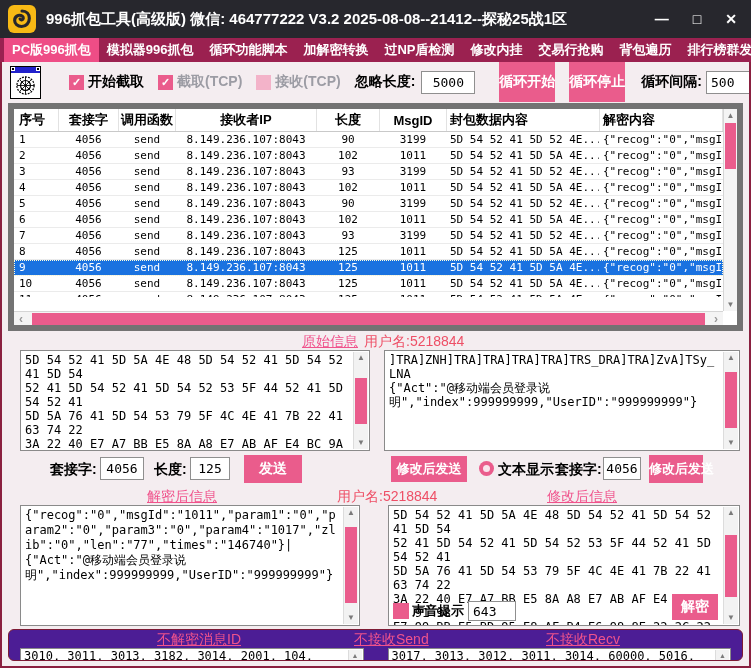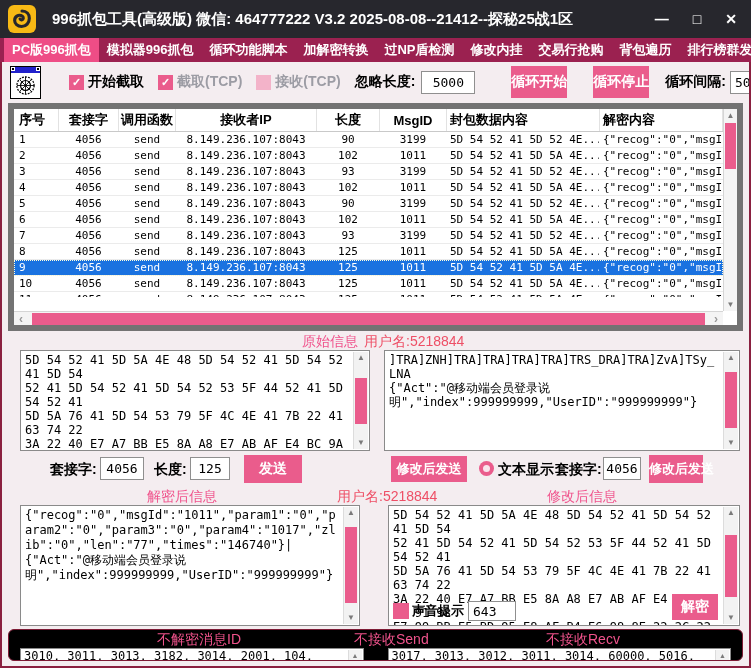--- a/index.html
+++ b/index.html
@@ -6,21 +6,21 @@
   html,body { background:#555; }
   :root{
     --accent:#ea5c8c; --accent-light:#f3b3c9; --menu:#9b2150; --tab-active:#ee4d86;
     --sel:#1a72e0; --label-pink:#f0538c; --label-red:#ee4f66; --frame:#8a2040;
   }
   .window{
     width:751px;height:668px;display:flex;flex-direction:column;
     font-family:"Liberation Sans",sans-serif;background:#f2ebee;position:relative;overflow:hidden;
   }
   
-  .titlebar{height:38px;background:#27272d;display:flex;align-items:center;padding:0 8px;gap:16px;flex:none;}
+  .titlebar{height:38px;background:#27272d;display:flex;align-items:center;padding:0 8px;gap:10px;flex:none;}
   .logo{width:28px;height:28px;background:#f7b915;border-radius:6px;flex:none;display:flex;align-items:center;justify-content:center;}
   .title{color:#fff;font-weight:700;font-size:15px;flex:1;white-space:nowrap;overflow:hidden;}
   .winbtns{display:flex;align-items:center;gap:24px;color:#fff;font-size:14px;margin-right:6px;}
   .winbtns span{cursor:default;font-weight:700;}
   
   .menubar{height:24px;background:var(--menu);display:flex;align-items:stretch;flex:none;padding-left:4px;}
   .tab{color:#fff;font-size:13px;font-weight:600;padding:0 8px;display:flex;align-items:center;white-space:nowrap;}
   .tab.active{background:var(--tab-active);}
   
   .bodyframe{flex:1;border:2px solid var(--frame);border-top:none;display:flex;flex-direction:column;background:#f4edf0;overflow:hidden;}
@@ -30,21 +30,21 @@
   .miniwin .bar{height:6px;background:#2121cc;display:flex;justify-content:space-between;}
   .miniwin .bar i{width:4px;height:4px;background:#000;border:1px solid #fff;}
   .miniwin .face{flex:1;display:flex;align-items:center;justify-content:center;}
   .cb{width:15px;height:15px;background:var(--accent);color:#fff;font-size:11px;font-weight:700;display:flex;align-items:center;justify-content:center;flex:none;}
   .cb.un{background:var(--accent-light);color:transparent;}
   .cb-label{font-size:14px;font-weight:600;margin:0 14px 0 4px;white-space:nowrap;}
   .cb-label.dim{color:#9c9ca4;}
   .tlabel{font-size:14px;font-weight:600;white-space:nowrap;}
   .tinput{height:23px;border:1px solid #8f8f8f;background:#fff;font-family:"DejaVu Sans Mono",monospace;font-size:13px;text-align:center;outline:none;}
   .pinkbtn{background:var(--accent);color:#fff;border:none;font-family:inherit;font-size:14px;font-weight:600;cursor:pointer;white-space:nowrap;}
-  .loopbtn{width:86px;height:32px;margin-left:26px;}
+  .loopbtn{width:86px;height:40px;margin-left:14px;}
   
   .table-wrap{margin:1px 6px 2px 6px;border:6px solid #737373;background:#fff;height:228px;flex:none;position:relative;display:flex;flex-direction:column;overflow:hidden;}
   .thead{display:flex;height:23px;border-bottom:1px solid #c9c9c9;flex:none;align-items:center;padding-right:14px;}
   .hcell{font-size:13px;font-weight:600;text-align:center;border-right:1px solid #e2e2e2;height:100%;display:flex;align-items:center;justify-content:center;white-space:nowrap;overflow:hidden;}
   .rows{height:165px;overflow:hidden;flex:none;padding-right:14px;}
   .trow{display:flex;height:16px;border-bottom:1px solid #ebebeb;align-items:center;background:#fff;}
   .trow.sel{background:var(--sel);color:#fff;outline:1px dotted #ffd;outline-offset:-1px;}
   .tcell{font-family:"DejaVu Sans Mono",monospace;font-size:11px;white-space:nowrap;overflow:hidden;height:100%;display:flex;align-items:center;justify-content:center;border-right:1px solid transparent;}
   .c0{width:45px;justify-content:flex-start;padding-left:5px;}
   .c1{width:60px;} .c2{width:57px;} .c3{width:141px;} .c4{width:63px;} .c5{width:67px;}
@@ -52,21 +52,21 @@
   .c7{flex:1;justify-content:flex-start;padding-left:3px;}
   .vscroll{position:absolute;top:0;right:0;bottom:14px;width:14px;background:#f4f4f4;border-left:1px solid #d5d5d5;}
   .vscroll .arr{position:absolute;left:0;right:0;height:13px;color:#7a7a7a;font-size:8px;text-align:center;line-height:13px;}
   .vscroll .arr.dn{bottom:0;} .vscroll .arr.up{top:0;}
   .thumb{position:absolute;left:1px;right:1px;background:var(--accent);}
   .hscroll{position:absolute;left:0;right:14px;bottom:0;height:14px;background:#f4f4f4;border-top:1px solid #d5d5d5;display:flex;align-items:center;}
   .hscroll .arr{width:14px;color:#999;font-size:12px;font-weight:700;text-align:center;line-height:12px;flex:none;}
   .hthumb{height:12px;background:var(--accent);flex:1;margin:0 4px;}
   
   .lblrow{height:17px;position:relative;flex:none;font-size:14px;}
-  .plabel{position:absolute;color:var(--label-pink);white-space:nowrap;}
+  .plabel{position:absolute;color:var(--label-pink);white-space:nowrap;text-decoration:underline;}
   .rlabel{position:absolute;color:var(--label-red);white-space:nowrap;}
   
   .orig-row{display:flex;padding:0 9px 0 18px;gap:14px;height:101px;flex:none;}
   .box{border:1px solid #8a8a8a;background:#fff;position:relative;overflow:hidden;}
   .box textarea{width:100%;height:100%;border:none;outline:none;resize:none;background:transparent;
     font-family:"DejaVu Sans Mono",monospace;font-size:12px;line-height:14px;padding:2px 20px 2px 4px;overflow:hidden;white-space:pre-wrap;}
   .bvscroll{position:absolute;top:1px;right:1px;bottom:1px;width:15px;background:#f2f2f2;border-left:1px solid #dcdcdc;}
   .obox-l{width:350px;flex:none;}
   .obox-r{flex:1;}
   
@@ -79,21 +79,21 @@
   
   .bot-row{display:flex;padding:0 9px 0 18px;gap:28px;height:121px;flex:none;}
   .dbox-l{width:340px;flex:none;}
   .dbox-r{flex:1;}
   .soundrow{position:absolute;left:4px;bottom:4px;display:flex;align-items:center;}
   .soundrow .cb{width:16px;height:16px;}
   .soundrow .slabel{font-size:13px;font-weight:600;margin:0 4px 0 3px;}
   .soundrow .tinput{width:48px;height:20px;text-align:left;padding-left:4px;}
   .decrypt-btn{position:absolute;right:21px;bottom:5px;width:46px;height:26px;font-size:14px;}
   
-  .filters{margin:3px 6px 5px 6px;border:1px solid #7d1b35;border-radius:6px;flex:1;position:relative;background:#000000;overflow:hidden;}
+  .filters{margin:3px 6px 5px 6px;border:1px solid #7d1b35;border-radius:6px;flex:1;position:relative;background:#4c1d95;overflow:hidden;}
   .filters .lblrow{height:16px;margin-top:1px;}
   .fboxes{display:flex;gap:24px;padding:0 11px;margin-top:1px;}
   .fbox{flex:1;height:45px;border:1px solid #8a8a8a;background:#fff;position:relative;}
   .fbox textarea{width:100%;height:100%;border:none;outline:none;resize:none;background:transparent;
     font-family:"DejaVu Sans Mono",monospace;font-size:12px;line-height:13.5px;padding:1px 18px 1px 3px;overflow:hidden;white-space:pre-wrap;}
   .fvscroll{position:absolute;top:1px;right:1px;bottom:1px;width:14px;background:#f2f2f2;border-left:1px solid #dcdcdc;}
 </style>
 </head>
 <body>
 

